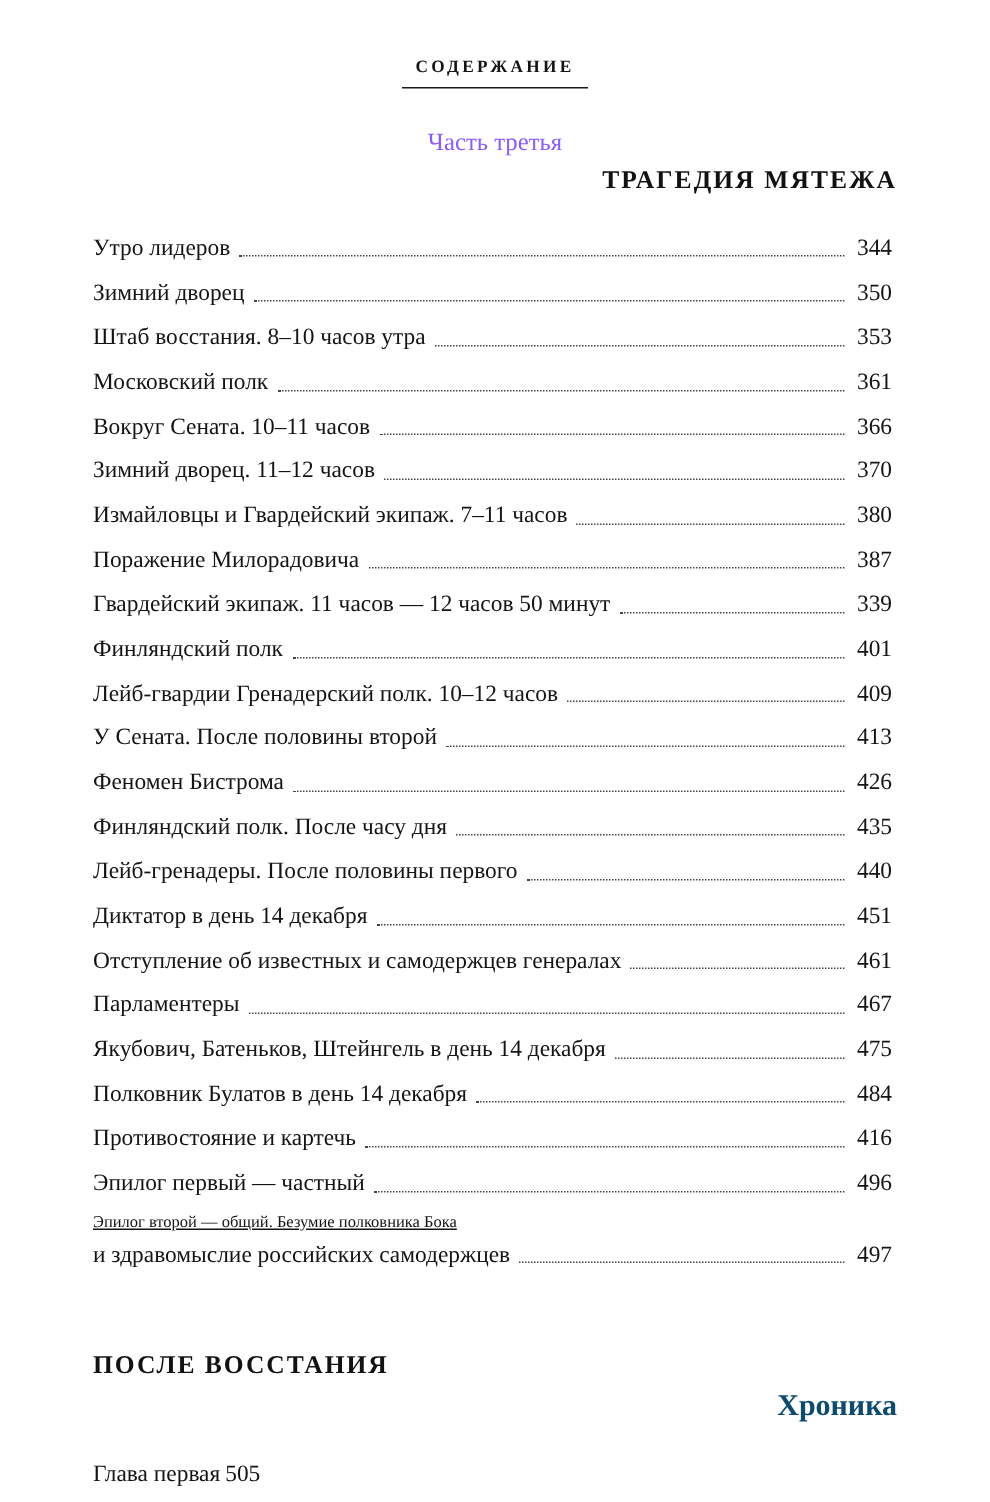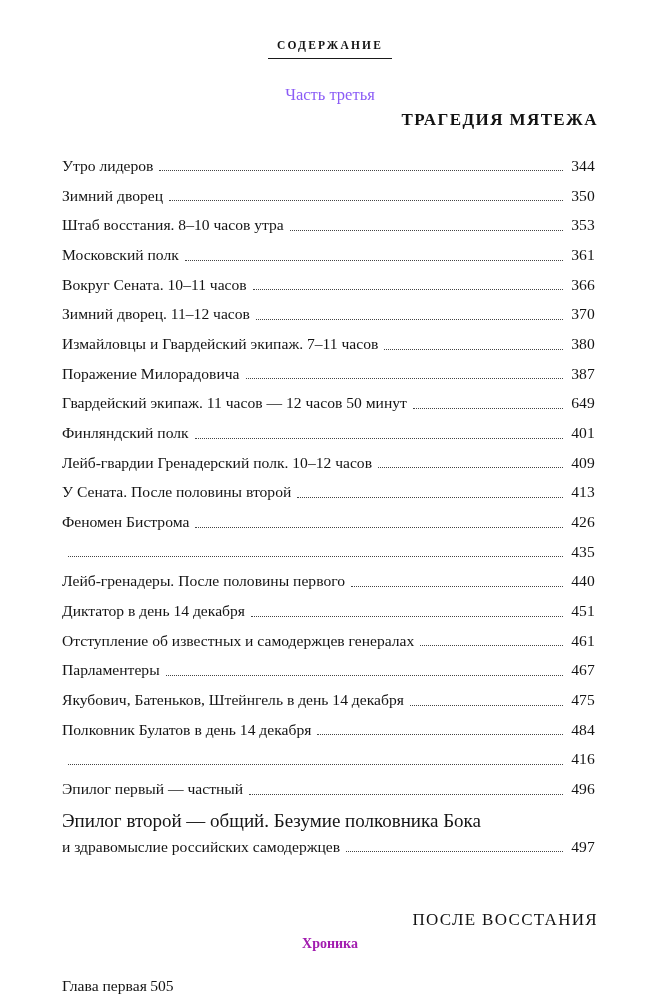--- a/index.html
+++ b/index.html
@@ -78,45 +78,46 @@
     text-align: center;
     font-size: 15.6px;
   }
   
   .toc-entry.two-line {
     display: block;
     margin-bottom: 10.2px;
   }
   .toc-entry.two-line .line1 {
     display: block;
-    font-size: 19px;
+    font-size: 11px;
     margin-bottom: 4px;
+    text-decoration: underline;
   }
   .toc-entry.two-line .line2 {
     display: flex;
     align-items: flex-end;
     font-size: 15.6px;
   }
   .section-gap {
     height: 34px;
   }
   .section-title {
-    text-align: right;
+    text-align: left;
     font-size: 17px;
-    font-weight: normal;
+    font-weight: bold;
     letter-spacing: 1.3px;
     color: #121212;
     margin-top: 10px;
   }
   .section-sub {
-    text-align: center;
-    font-size: 14px;
+    text-align: right;
+    font-size: 20px;
     font-weight: bold;
     margin-top: 6px;
-    color: #a21caf;
+    color: #0c4a6e;
   }
   .toc.second {
     margin-top: 24px;
   }
   .toc.second .toc-entry {
     margin-bottom: 11px;
   }
 </style>
 </head>
 <body>
@@ -167,21 +168,21 @@
       <span class="page-num">380</span>
     </div>
     <div class="toc-entry">
       <span class="title">Поражение Милорадовича</span>
       <span class="dots"></span>
       <span class="page-num">387</span>
     </div>
     <div class="toc-entry">
       <span class="title">Гвардейский экипаж. 11 часов — 12 часов 50 минут</span>
       <span class="dots"></span>
-      <span class="page-num">649</span>
+      <span class="page-num">339</span>
     </div>
     <div class="toc-entry">
       <span class="title">Финляндский полк</span>
       <span class="dots"></span>
       <span class="page-num">401</span>
     </div>
     <div class="toc-entry">
       <span class="title">Лейб-гвардии Гренадерский полк. 10–12 часов</span>
       <span class="dots"></span>
       <span class="page-num">409</span>
@@ -190,20 +191,21 @@
       <span class="title">У Сената. После половины второй</span>
       <span class="dots"></span>
       <span class="page-num">413</span>
     </div>
     <div class="toc-entry">
       <span class="title">Феномен Бистрома</span>
       <span class="dots"></span>
       <span class="page-num">426</span>
     </div>
     <div class="toc-entry">
+      <span class="title">Финляндский полк. После часу дня</span>
       <span class="dots"></span>
       <span class="page-num">435</span>
     </div>
     <div class="toc-entry">
       <span class="title">Лейб-гренадеры. После половины первого</span>
       <span class="dots"></span>
       <span class="page-num">440</span>
     </div>
     <div class="toc-entry">
       <span class="title">Диктатор в день 14 декабря</span>
@@ -224,20 +226,21 @@
       <span class="title">Якубович, Батеньков, Штейнгель в день 14 декабря</span>
       <span class="dots"></span>
       <span class="page-num">475</span>
     </div>
     <div class="toc-entry">
       <span class="title">Полковник Булатов в день 14 декабря</span>
       <span class="dots"></span>
       <span class="page-num">484</span>
     </div>
     <div class="toc-entry">
+      <span class="title">Противостояние и картечь</span>
       <span class="dots"></span>
       <span class="page-num">416</span>
     </div>
     <div class="toc-entry">
       <span class="title">Эпилог первый — частный</span>
       <span class="dots"></span>
       <span class="page-num">496</span>
     </div>
 
     <div class="toc-entry two-line">

